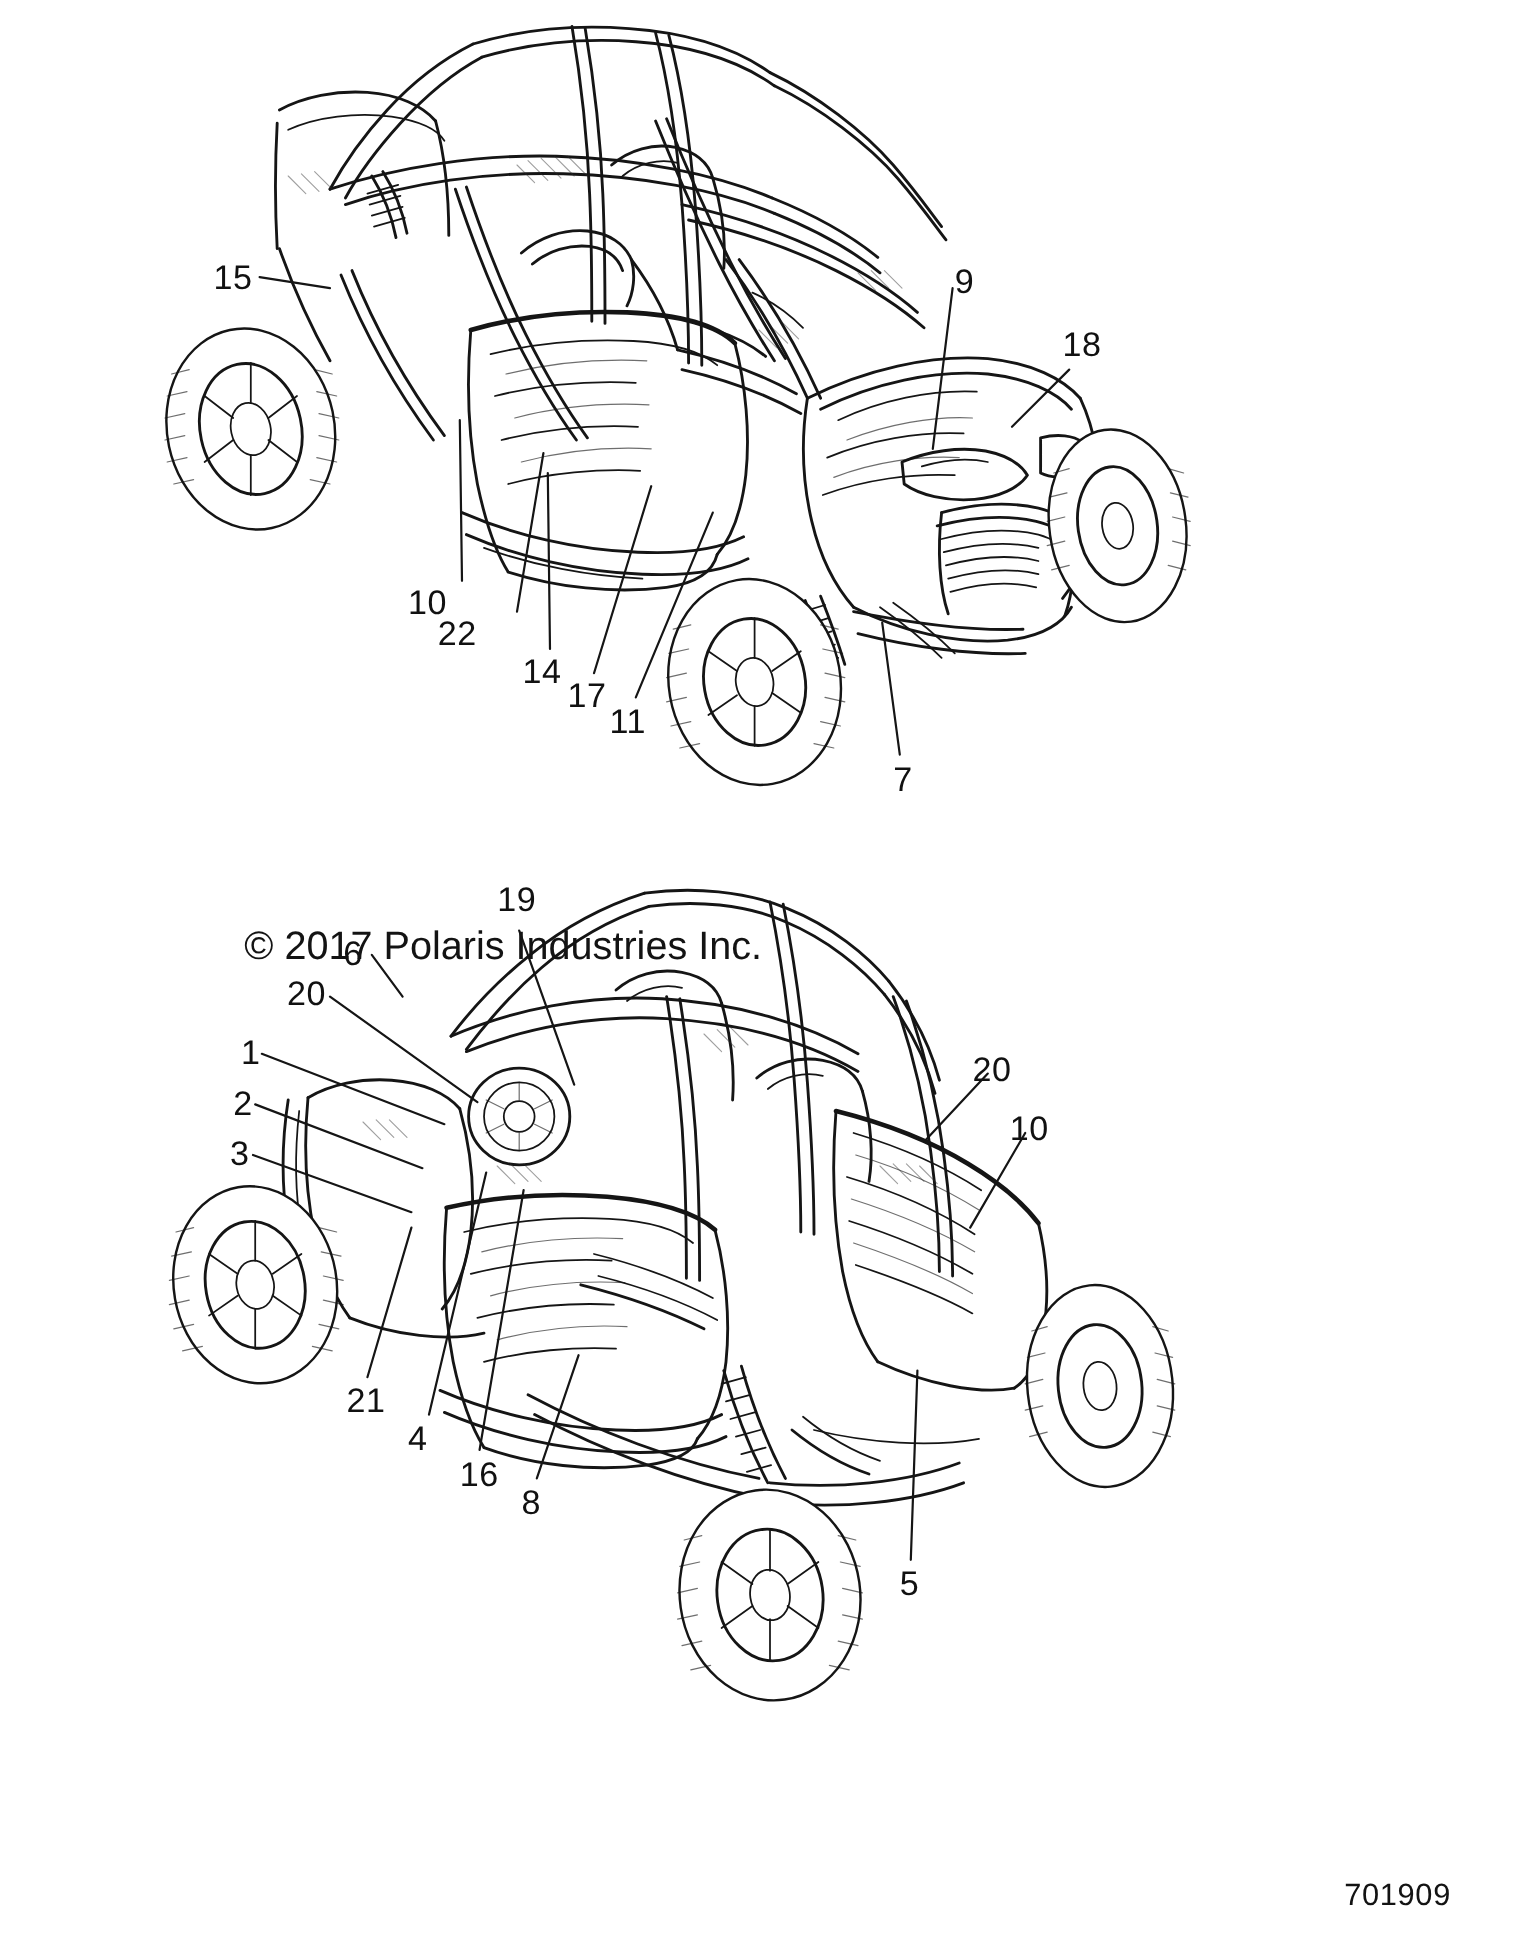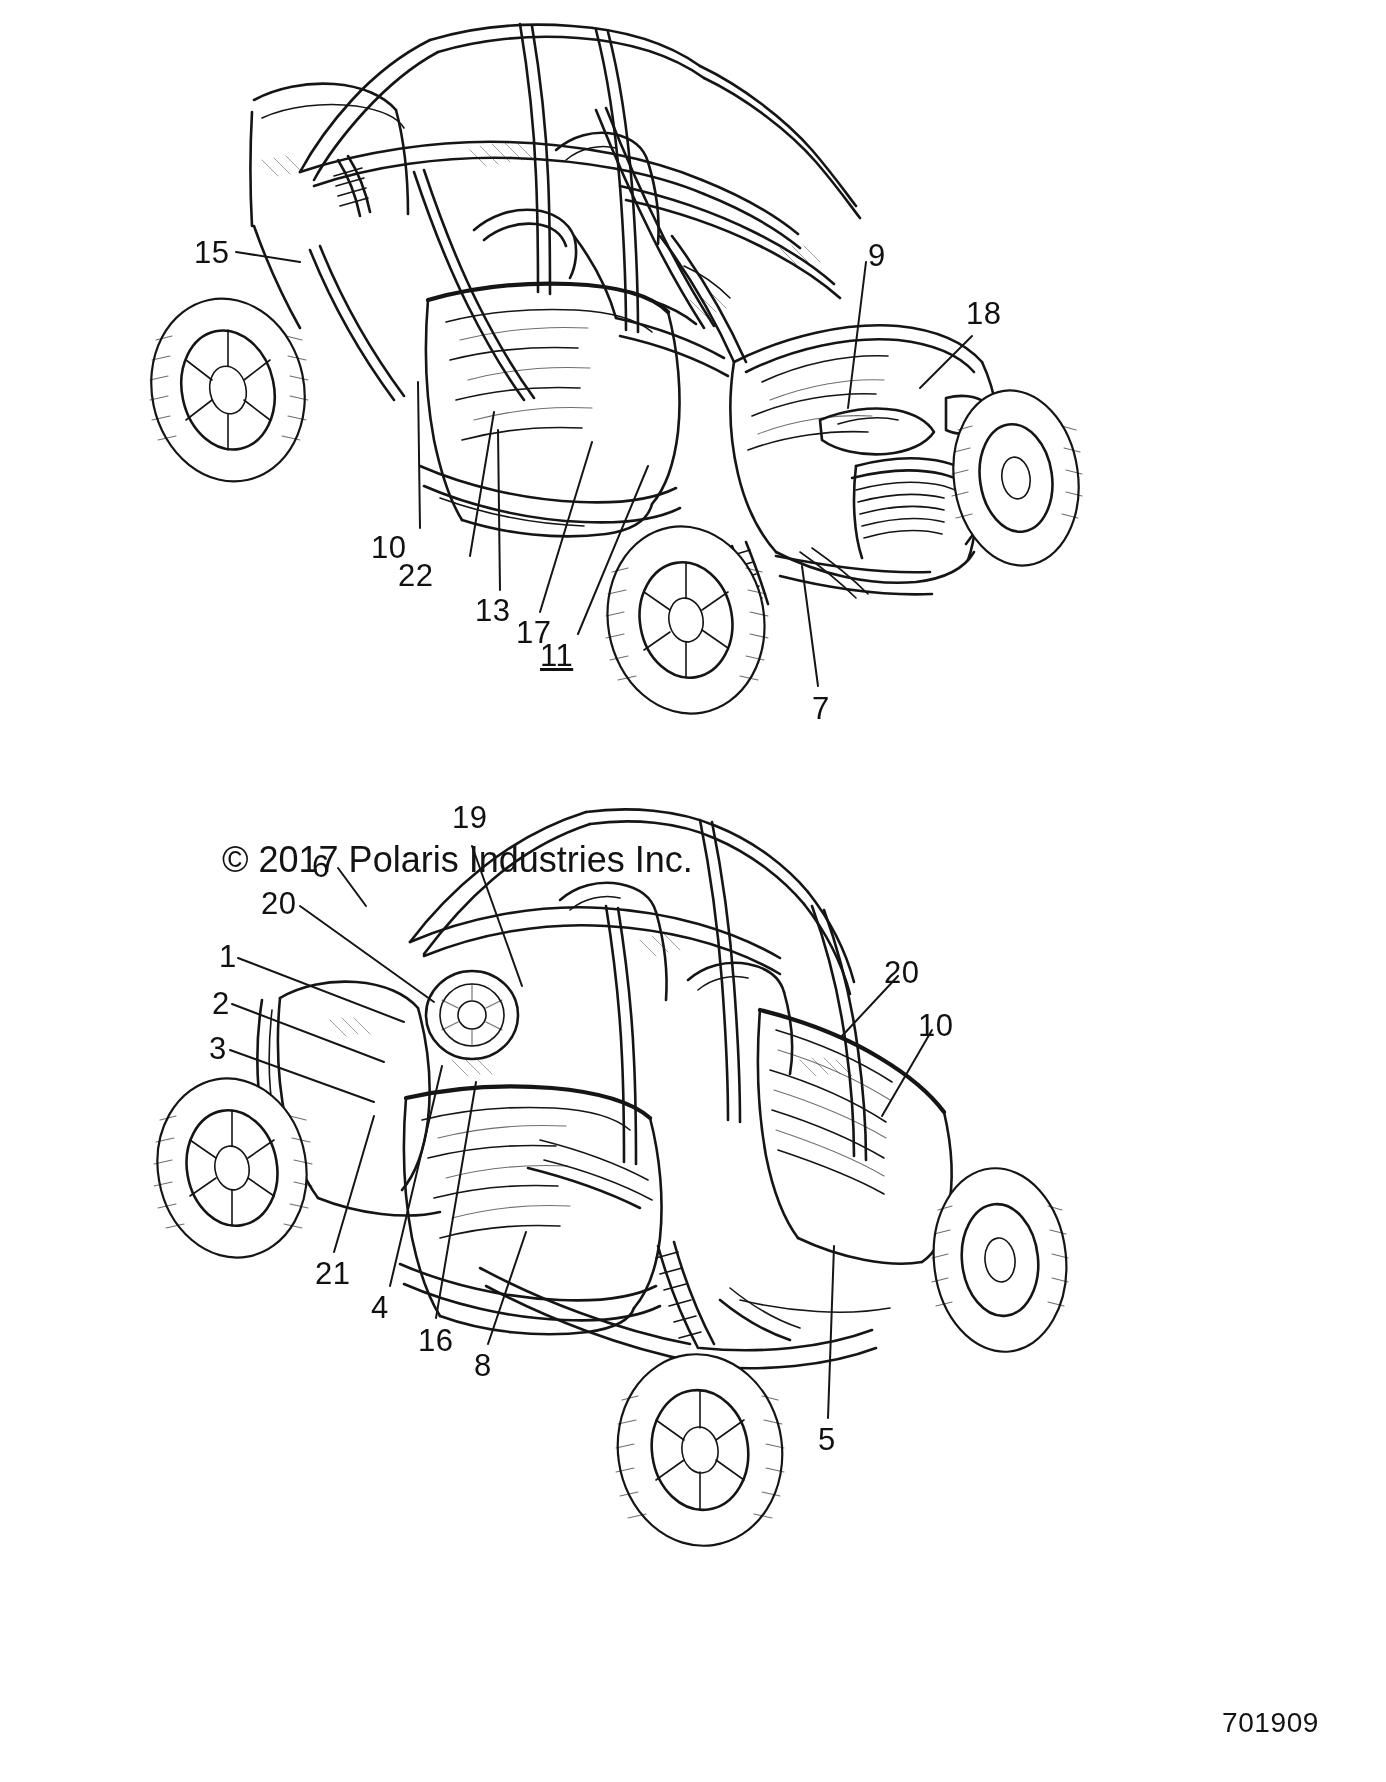--- a/index.html
+++ b/index.html
@@ -500,23 +500,23 @@
       <path d="M488 1344 L526 1232"></path>
       <path d="M828 1418 L834 1246"></path>
     </g>
   </svg>
 
   <div class="callout" style="left:194px; top:237px;">15</div>
   <div class="callout" style="left:868px; top:240px;">9</div>
   <div class="callout" style="left:966px; top:298px;">18</div>
   <div class="callout" style="left:371px; top:532px;">10</div>
   <div class="callout" style="left:398px; top:560px;">22</div>
-  <div class="callout" style="left:475px; top:595px;">13</div>
+  <div class="callout" style="left:475px; top:595px;">14</div>
   <div class="callout" style="left:516px; top:617px;">17</div>
-  <div class="callout" style="left:540px; top:640px;text-decoration:underline;">11</div>
+  <div class="callout" style="left:554px; top:640px;">11</div>
   <div class="callout" style="left:812px; top:693px;">7</div>
 
   <div class="callout" style="left:452px; top:802px;">19</div>
   <div class="callout" style="left:312px; top:851px;">6</div>
   <div class="callout" style="left:261px; top:888px;">20</div>
   <div class="callout" style="left:219px; top:941px;">1</div>
   <div class="callout" style="left:212px; top:988px;">2</div>
   <div class="callout" style="left:209px; top:1033px;">3</div>
   <div class="callout" style="left:884px; top:957px;">20</div>
   <div class="callout" style="left:918px; top:1010px;">10</div>

